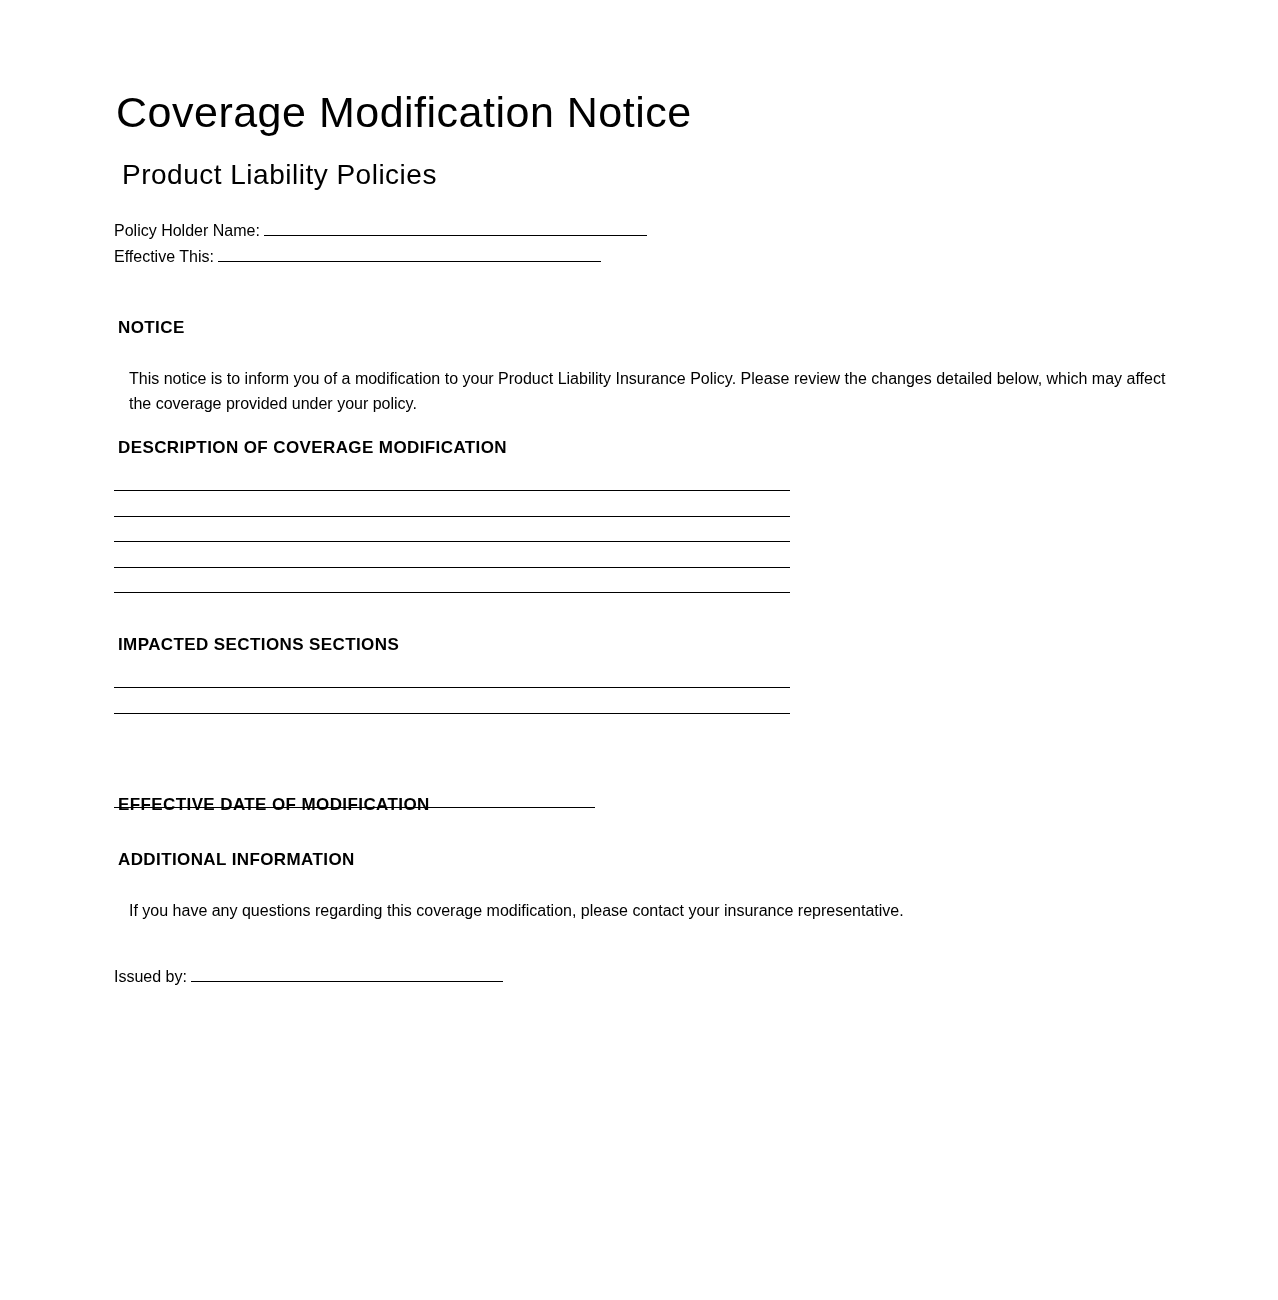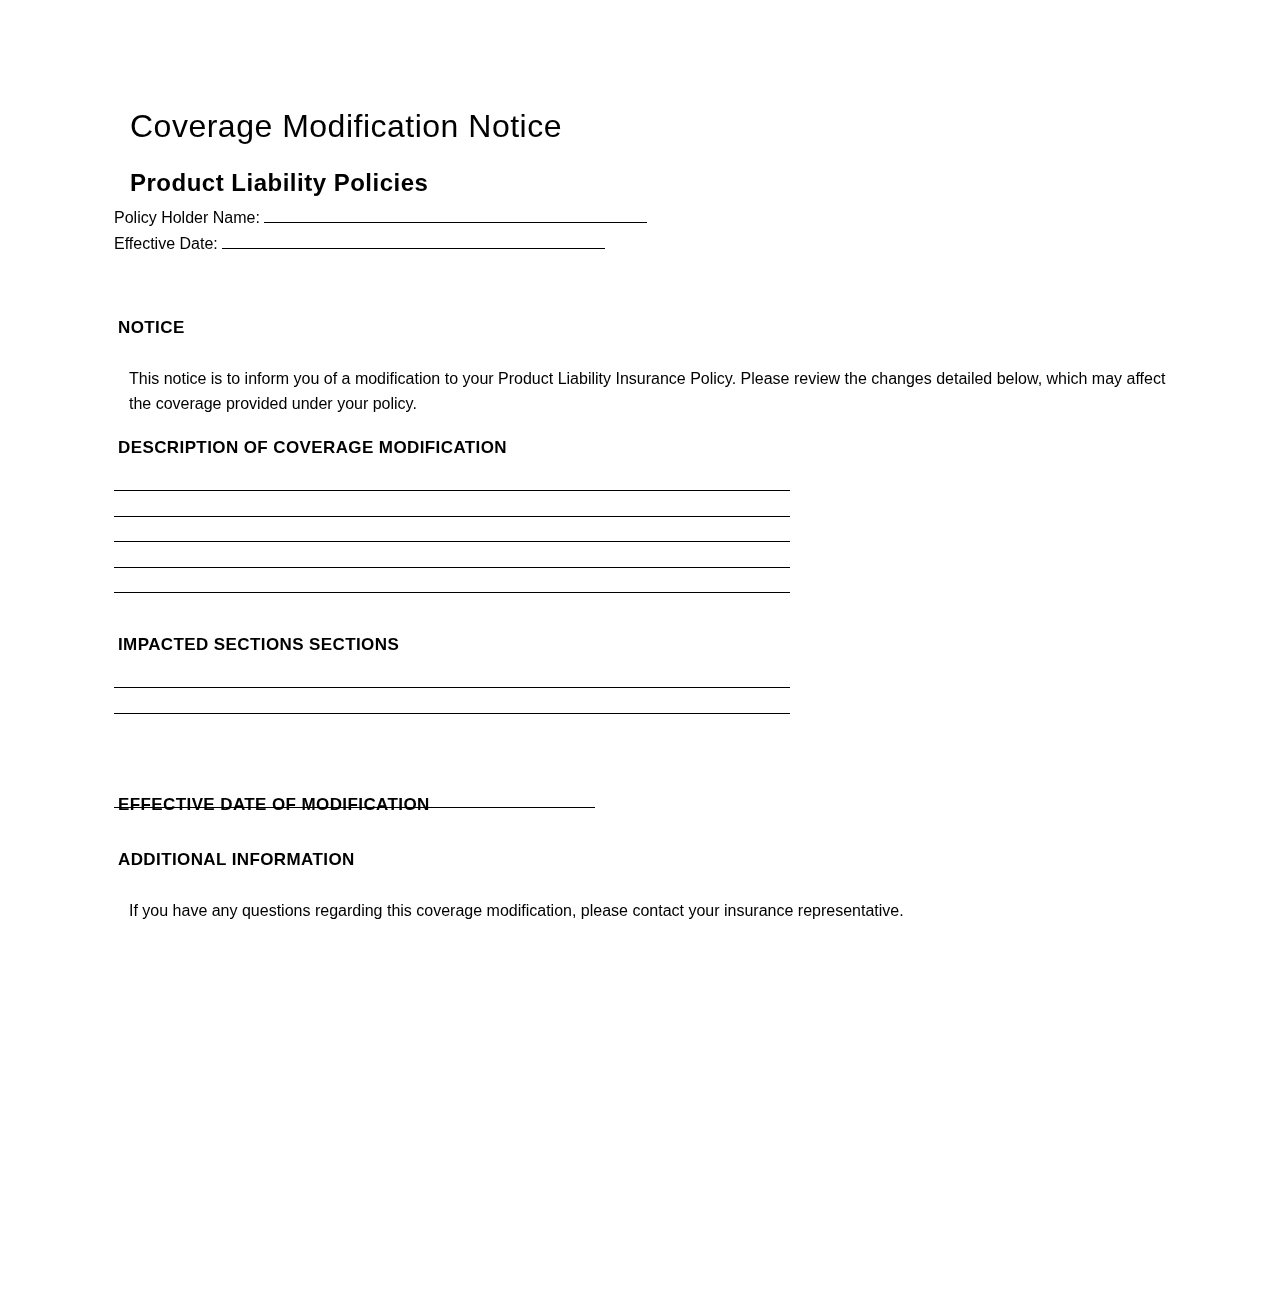--- a/index.html
+++ b/index.html
@@ -1,41 +1,41 @@
 <!DOCTYPE html>
 <html><head>
 <meta charset="utf-8">
 <style>
   html, body { margin: 0; padding: 0; background: #ffffff; }
   body { width: 1278px; height: 1300px; font-family: "Liberation Sans", sans-serif; color: #000; }
   .page { position: relative; padding: 0 114px; }
-  h1 { position: absolute; left: 114px; top: 90px; margin: 16px; font-size: 32px; font-weight: normal; letter-spacing: 0.5px; line-height: 40px; }
-  h2 { position: absolute; left: 114px; top: 152px; margin: 16px; font-size: 24px; font-weight: bold; letter-spacing: 0.5px; line-height: 30px; }
-  .fields { position: absolute; left: 114px; top: 205px; font-size: 16px; line-height: 25.5px; }
+  h1 { position: absolute; left: 114px; top: 90px; margin: 2px; font-size: 43px; font-weight: normal; letter-spacing: 0.5px; line-height: 40px; }
+  h2 { position: absolute; left: 114px; top: 152px; margin: 8px; font-size: 28px; font-weight: normal; letter-spacing: 0.5px; line-height: 30px; }
+  .fields { position: absolute; left: 114px; top: 218px; font-size: 16px; line-height: 25.5px; }
   .row { white-space: nowrap; }
   .line { display: inline-block; border-bottom: 1px solid #000; height: 17px; vertical-align: baseline; }
   h3 { position: absolute; left: 114px; margin: 4px; font-size: 17px; font-weight: bold; letter-spacing: 0.4px; line-height: 22px; }
   p { position: absolute; left: 114px; margin: 15px; font-size: 16px; line-height: 25px; width: 1050px; }
   .blank { position: absolute; left: 114px; height: 0; border-bottom: 1.5px solid #000; }
   .sig { position: absolute; left: 114px; top: 964px; font-size: 16px; line-height: 25.5px; }
 </style>
 </head>
 <body>
 
 <div class="page">
   <h1>Coverage Modification Notice</h1>
   <h2>Product Liability Policies</h2>
 
   <div class="fields">
     <div class="row">
       <span>Policy Holder Name:</span>
       <span class="line" style="width:383px"></span>
     </div>
     <div class="row">
-      <span>Effective Date:</span>
+      <span>Effective This:</span>
       <span class="line" style="width:383px"></span>
     </div>
   </div>
 
   <h3 style="top:313px">NOTICE</h3>
   <p style="top:351px">This notice is to inform you of a modification to your Product Liability Insurance Policy. Please review the changes detailed below, which may affect the coverage provided under your policy.</p>
 
   <h3 style="top:433px">DESCRIPTION OF COVERAGE MODIFICATION</h3>
   <div class="blank" style="top:490px;width:676px"></div>
   <div class="blank" style="top:516px;width:676px"></div>
@@ -47,14 +47,18 @@
   <div class="blank" style="top:687px;width:676px"></div>
   <div class="blank" style="top:713px;width:676px"></div>
 
   <h3 style="top:790px">EFFECTIVE DATE OF MODIFICATION</h3>
   <div class="blank" style="top:807px;width:481px"></div>
 
   <h3 style="top:845px">ADDITIONAL INFORMATION</h3>
   <p style="top:883px">If you have any questions regarding this coverage modification, please contact your insurance representative.</p>
 
   <div class="sig">
+    <div class="row">
+      <span>Issued by:</span>
+      <span class="line" style="width:312px"></span>
+    </div>
   </div>
 </div>
 
 </body></html>

